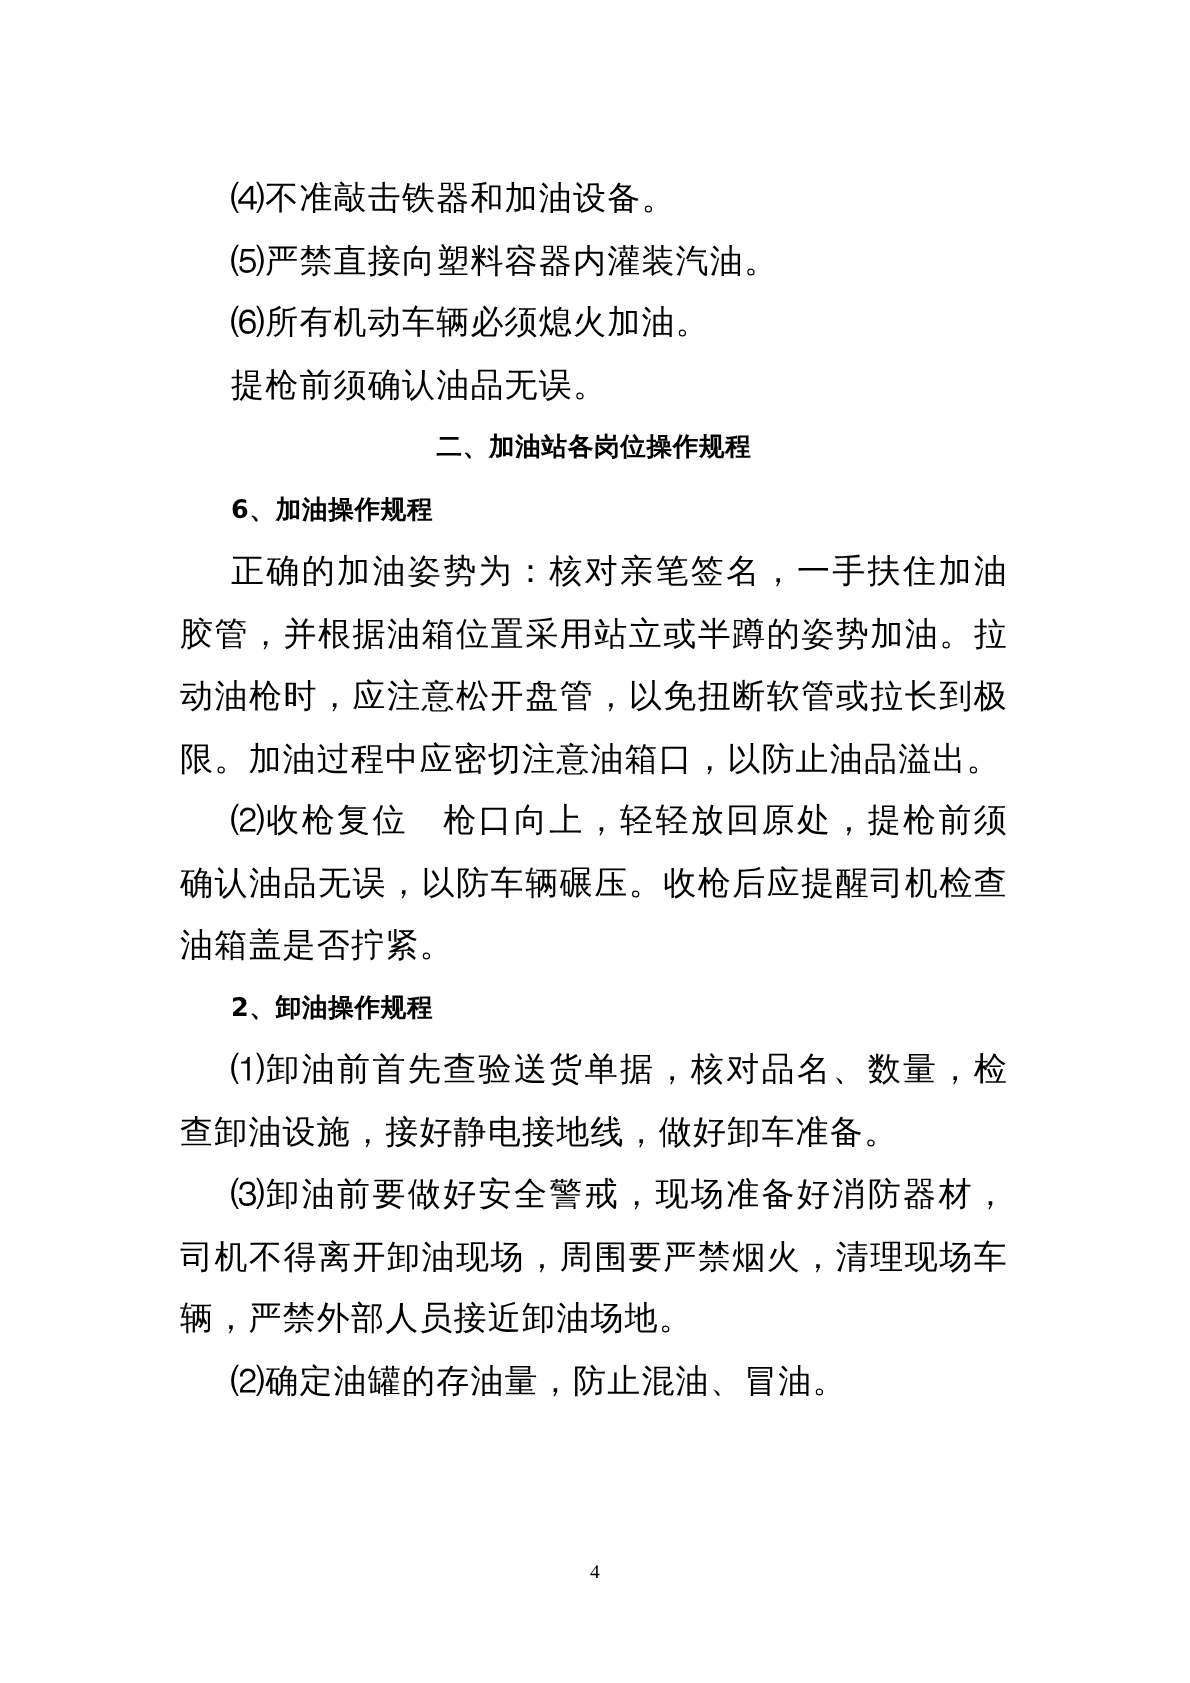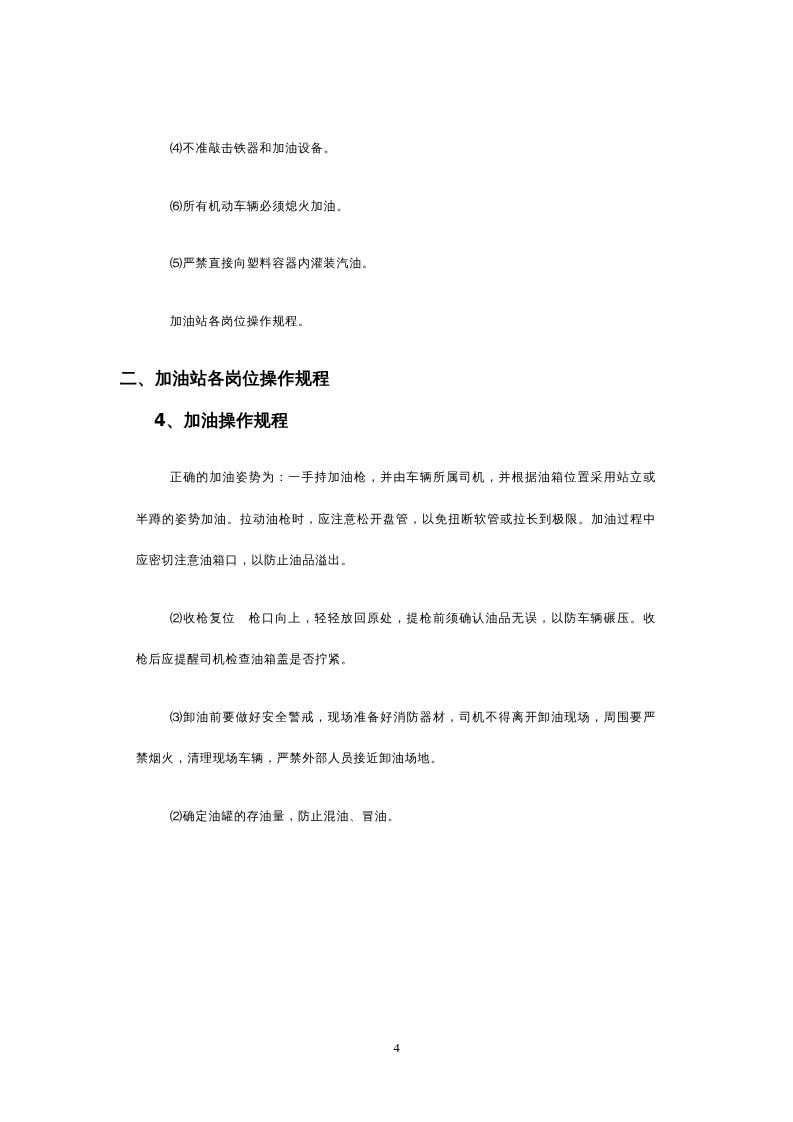--- a/index.html
+++ b/index.html
@@ -15,35 +15,36 @@
       font-family: "DejaVu Serif", "Liberation Serif", serif;
       color: #000000;
     }
     .page {
       position: absolute;
       left: 120px;
       top: 112px;
       width: 552px;
     }
     .para {
-      font-size: 12px;
+      font-size: 22px;
       line-height: 41.5px;
-      margin: 16px;
+      margin: 0;
       text-align: justify;
       letter-spacing: 0.8px;
       white-space: normal;
     }
     .indent { text-indent: 34px; }
     .h1 {
       font-family: "DejaVu Sans", "Liberation Sans", sans-serif;
       font-weight: bold;
       font-size: 17px;
       line-height: 41.5px;
       margin: 0;
       letter-spacing: 0.5px;
+      text-align: center;
     }
     .h2 {
       font-family: "DejaVu Sans", "Liberation Sans", sans-serif;
       font-weight: bold;
       font-size: 17px;
       line-height: 41.5px;
       margin: 0;
       padding-left: 34px;
       letter-spacing: 0.5px;
     }
@@ -55,24 +56,26 @@
       text-align: center;
       font-family: "Liberation Serif", "DejaVu Serif", serif;
       font-size: 13px;
     }
   </style>
 </head>
 <body>
 
 <div class="page">
   <p class="para indent">⑷不准敲击铁器和加油设备。</p>
+  <p class="para indent">⑸严禁直接向塑料容器内灌装汽油。</p>
   <p class="para indent">⑹所有机动车辆必须熄火加油。</p>
-  <p class="para indent">⑸严禁直接向塑料容器内灌装汽油。</p>
-  <p class="para indent">加油站各岗位操作规程。</p>
+  <p class="para indent">提枪前须确认油品无误。</p>
   <h1 class="h1">二、加油站各岗位操作规程</h1>
-  <h2 class="h2">4、加油操作规程</h2>
-  <p class="para indent">正确的加油姿势为：一手持加油枪，并由车辆所属司机，并根据油箱位置采用站立或半蹲的姿势加油。拉动油枪时，应注意松开盘管，以免扭断软管或拉长到极限。加油过程中应密切注意油箱口，以防止油品溢出。</p>
+  <h2 class="h2">6、加油操作规程</h2>
+  <p class="para indent">正确的加油姿势为：核对亲笔签名，一手扶住加油胶管，并根据油箱位置采用站立或半蹲的姿势加油。拉动油枪时，应注意松开盘管，以免扭断软管或拉长到极限。加油过程中应密切注意油箱口，以防止油品溢出。</p>
   <p class="para indent">⑵收枪复位　枪口向上，轻轻放回原处，提枪前须确认油品无误，以防车辆碾压。收枪后应提醒司机检查油箱盖是否拧紧。</p>
+  <h2 class="h2">2、卸油操作规程</h2>
+  <p class="para indent">⑴卸油前首先查验送货单据，核对品名、数量，检查卸油设施，接好静电接地线，做好卸车准备。</p>
   <p class="para indent">⑶卸油前要做好安全警戒，现场准备好消防器材，司机不得离开卸油现场，周围要严禁烟火，清理现场车辆，严禁外部人员接近卸油场地。</p>
   <p class="para indent">⑵确定油罐的存油量，防止混油、冒油。</p>
 </div>
 
 <div class="page-number">4</div>
 
 </body></html>

